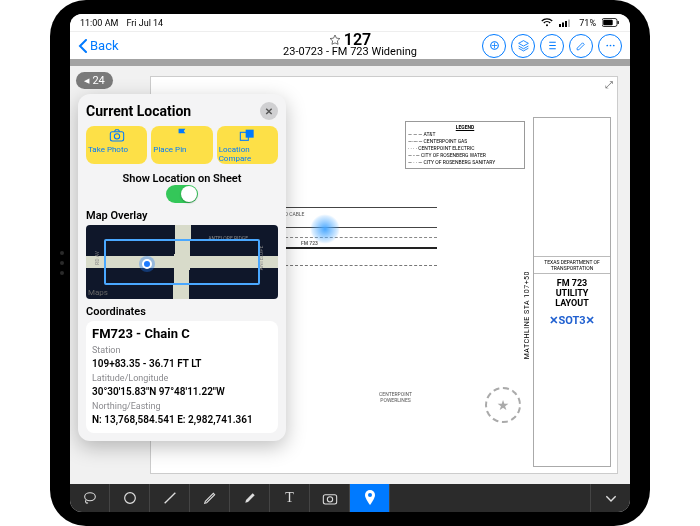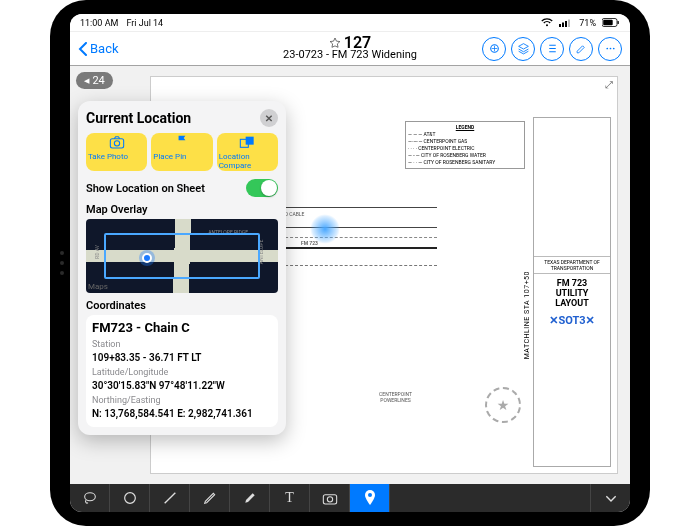--- a/index.html
+++ b/index.html
@@ -6,21 +6,21 @@
   body{background:#fff;display:flex;justify-content:center;align-items:flex-start;}
   .device{width:600px;height:526px;background:#000;border-radius:36px;padding:14px 20px;position:relative;}
   .screen{width:100%;height:100%;background:#f7f7f8;border-radius:12px;overflow:hidden;position:relative;display:flex;flex-direction:column;}
   .speaker{position:absolute;left:10px;top:50%;transform:translateY(-50%);display:flex;flex-direction:column;gap:6px;}
   .sp{width:4px;height:4px;border-radius:50%;background:#2a2a2a;}
   
   .status{height:18px;display:flex;align-items:center;justify-content:space-between;font-size:9px;color:#000;padding:0 10px;background:#fff;border-bottom:1px solid #eee;}
   .status .left{display:flex;gap:8px;}
   .status .right{display:flex;gap:6px;align-items:center;}
   
-  .nav{height:34px;background:#fff;display:flex;align-items:center;padding:0 8px;position:relative;border-bottom:1px solid #a3a3a3;}
+  .nav{height:34px;background:#fff;display:flex;align-items:center;padding:0 8px;position:relative;border-bottom:7px solid #a3a3a3;}
   .back{display:flex;align-items:center;gap:2px;color:#007aff;font-size:13px;cursor:pointer;}
   .nav-title{position:absolute;left:0;right:0;text-align:center;font-size:11px;line-height:12px;}
   .nav-title .line1{font-weight:600;font-size:16px;display:flex;align-items:center;justify-content:center;gap:3px;}
   .nav-actions{margin-left:auto;display:flex;gap:5px;}
   .nav-btn{width:24px;height:24px;border:1.5px solid #007aff;border-radius:50%;display:flex;align-items:center;justify-content:center;color:#007aff;cursor:pointer;font-size:12px;}
   .nav-btn svg{width:13px;height:13px;}
   
   .content{flex:1;position:relative;background:#f1f1f1;overflow:hidden;}
   .sheet{position:absolute;left:80px;top:10px;right:12px;bottom:10px;background:#fff;border:1px solid #ccc;}
   .sheet .expand{position:absolute;right:4px;top:2px;font-size:10px;color:#555;cursor:pointer;}
@@ -36,28 +36,28 @@
   .road .edge{position:absolute;left:0;right:0;border-top:1.5px solid #444;}
   .road .e1{top:0;} .road .e2{top:20px;} .road .e3{top:40px;border-top:2px solid #222;} .road .e4{top:58px;border-top:1px dashed #777;}
   .road .cl{position:absolute;left:0;right:0;top:30px;border-top:1px dashed #888;}
   .road .lab{position:absolute;font-size:5px;color:#555;}
   .sheet .note{position:absolute;right:205px;bottom:70px;font-size:5px;text-align:center;color:#555;}
   .bluedot{position:absolute;left:240px;top:148px;width:30px;height:30px;border-radius:50%;background:radial-gradient(circle,#4aa8ff 0%,rgba(74,168,255,0.2) 60%,transparent 70%);pointer-events:none;}
   
   .badge{position:absolute;left:6px;top:6px;background:#7a7a7a;color:#fff;font-size:11px;padding:2px 8px;border-radius:11px;display:flex;align-items:center;gap:3px;cursor:pointer;}
   .badge::before{content:"◀";font-size:7px;}
   
-  .panel{position:absolute;left:8px;top:35px;width:208px;background:#f4f4f5;border-radius:12px;box-shadow:0 6px 20px rgba(0,0,0,0.25);padding:8px;z-index:5;font-size:11px;}
+  .panel{position:absolute;left:8px;top:28px;width:208px;background:#f4f4f5;border-radius:12px;box-shadow:0 6px 20px rgba(0,0,0,0.25);padding:8px;z-index:5;font-size:11px;}
   .panel h3{font-size:14px;font-weight:700;margin-bottom:6px;display:flex;justify-content:space-between;align-items:center;}
   .close{width:18px;height:18px;border-radius:50%;background:#d0d0d2;display:flex;align-items:center;justify-content:center;font-size:10px;color:#555;cursor:pointer;}
   .actions{display:flex;gap:4px;margin-bottom:8px;}
   .act{flex:1;background:#fde047;border-radius:8px;padding:1px 2px;cursor:pointer;}
   .act .ic{color:#007aff;font-size:14px;height:16px;display:flex;align-items:center;justify-content:center;}
   .act .lb{color:#007aff;font-size:8px;margin-top:2px;line-height:9px;}
-  .toggle-row{display:flex;justify-content:space-between;align-items:center;font-size:11px;font-weight:600;margin-bottom:6px;}
+  .toggle-row{display:flex;justify-content:space-between;align-items:center;font-size:11px;font-weight:600;margin-bottom:6px;flex-direction:column;}
   .toggle{width:32px;height:18px;background:#34c759;border-radius:9px;position:relative;cursor:pointer;}
   .toggle::after{content:"";position:absolute;right:1px;top:1px;width:16px;height:16px;background:#fff;border-radius:50%;box-shadow:0 1px 2px rgba(0,0,0,0.3);}
   .sec-lbl{font-size:11px;font-weight:600;margin:4px 0 3px;}
   .map{height:74px;background:#0f172a;border-radius:4px;position:relative;overflow:hidden;margin-bottom:6px;}
   .map::before{content:"";position:absolute;inset:0;background:
     linear-gradient(92deg,transparent 46%,#d8dbca 46%,#d8dbca 54%,transparent 54%),
     linear-gradient(180deg,transparent 42%,#d8dbca 42%,#d8dbca 58%,transparent 58%);}
   .map .frame{position:absolute;left:18px;top:14px;right:18px;bottom:14px;border:2px solid #4aa8ff;border-radius:2px;}
   .map .pin{position:absolute;left:56px;top:34px;width:10px;height:10px;background:#1d7bff;border-radius:50%;border:2px solid #fff;box-shadow:0 0 0 3px rgba(29,123,255,0.35);}
   .map .mtxt{position:absolute;font-size:5px;color:#888;text-transform:uppercase;}

